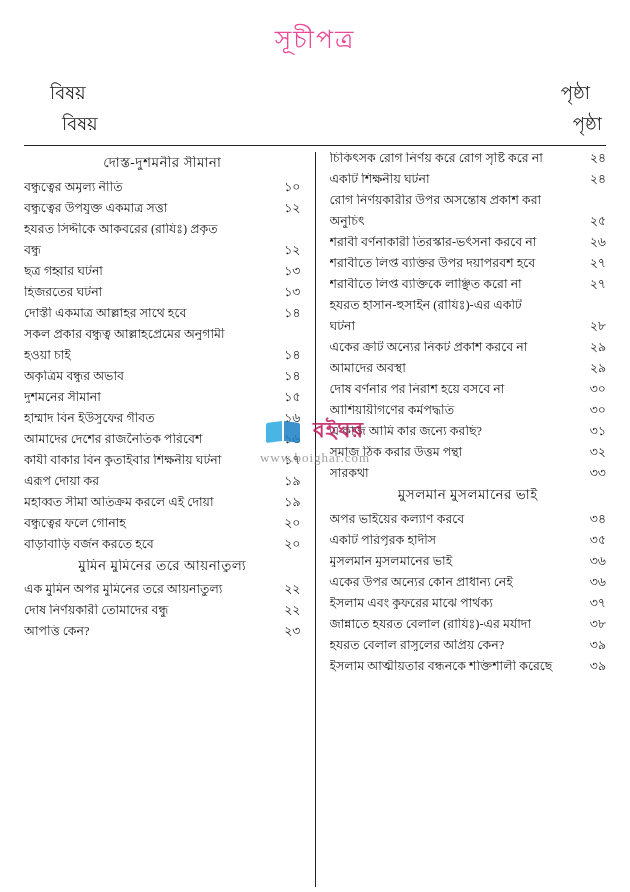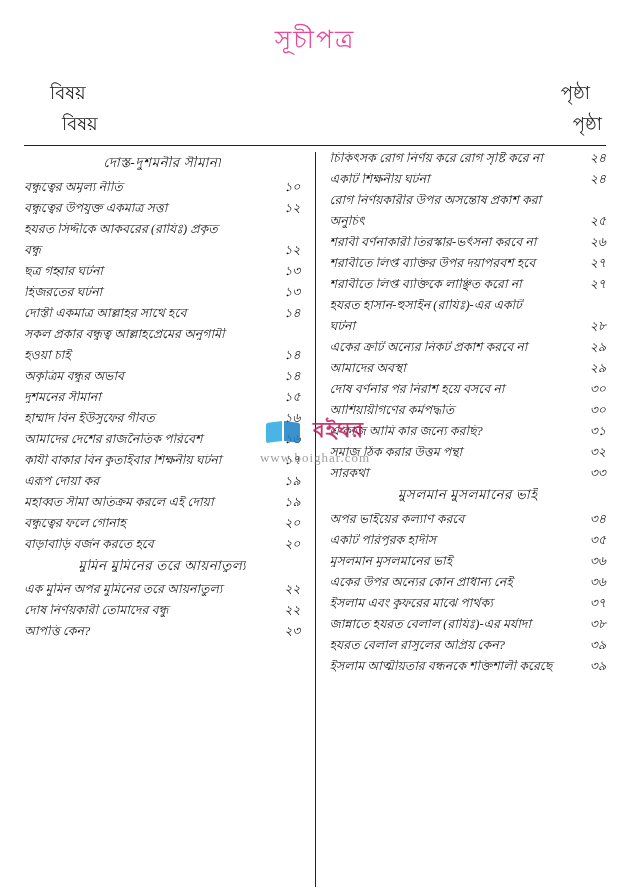--- a/index.html
+++ b/index.html
@@ -54,21 +54,20 @@
   .columns {
     display: flex;
     position: relative;
     height: 735px;
   }
   .col-body {
     flex: 1 1 50%;
     box-sizing: border-box;
     font-size: 12.5px;
     line-height: 1.0;
-    font-style: italic;
   }
   .col-body.left { padding-right: 14px; }
   .col-body.right { padding-left: 14px; }
   .divider {
     width: 0;
     border-left: 1.4px solid #222;
     margin: 0;
   }
 
   .entry {

